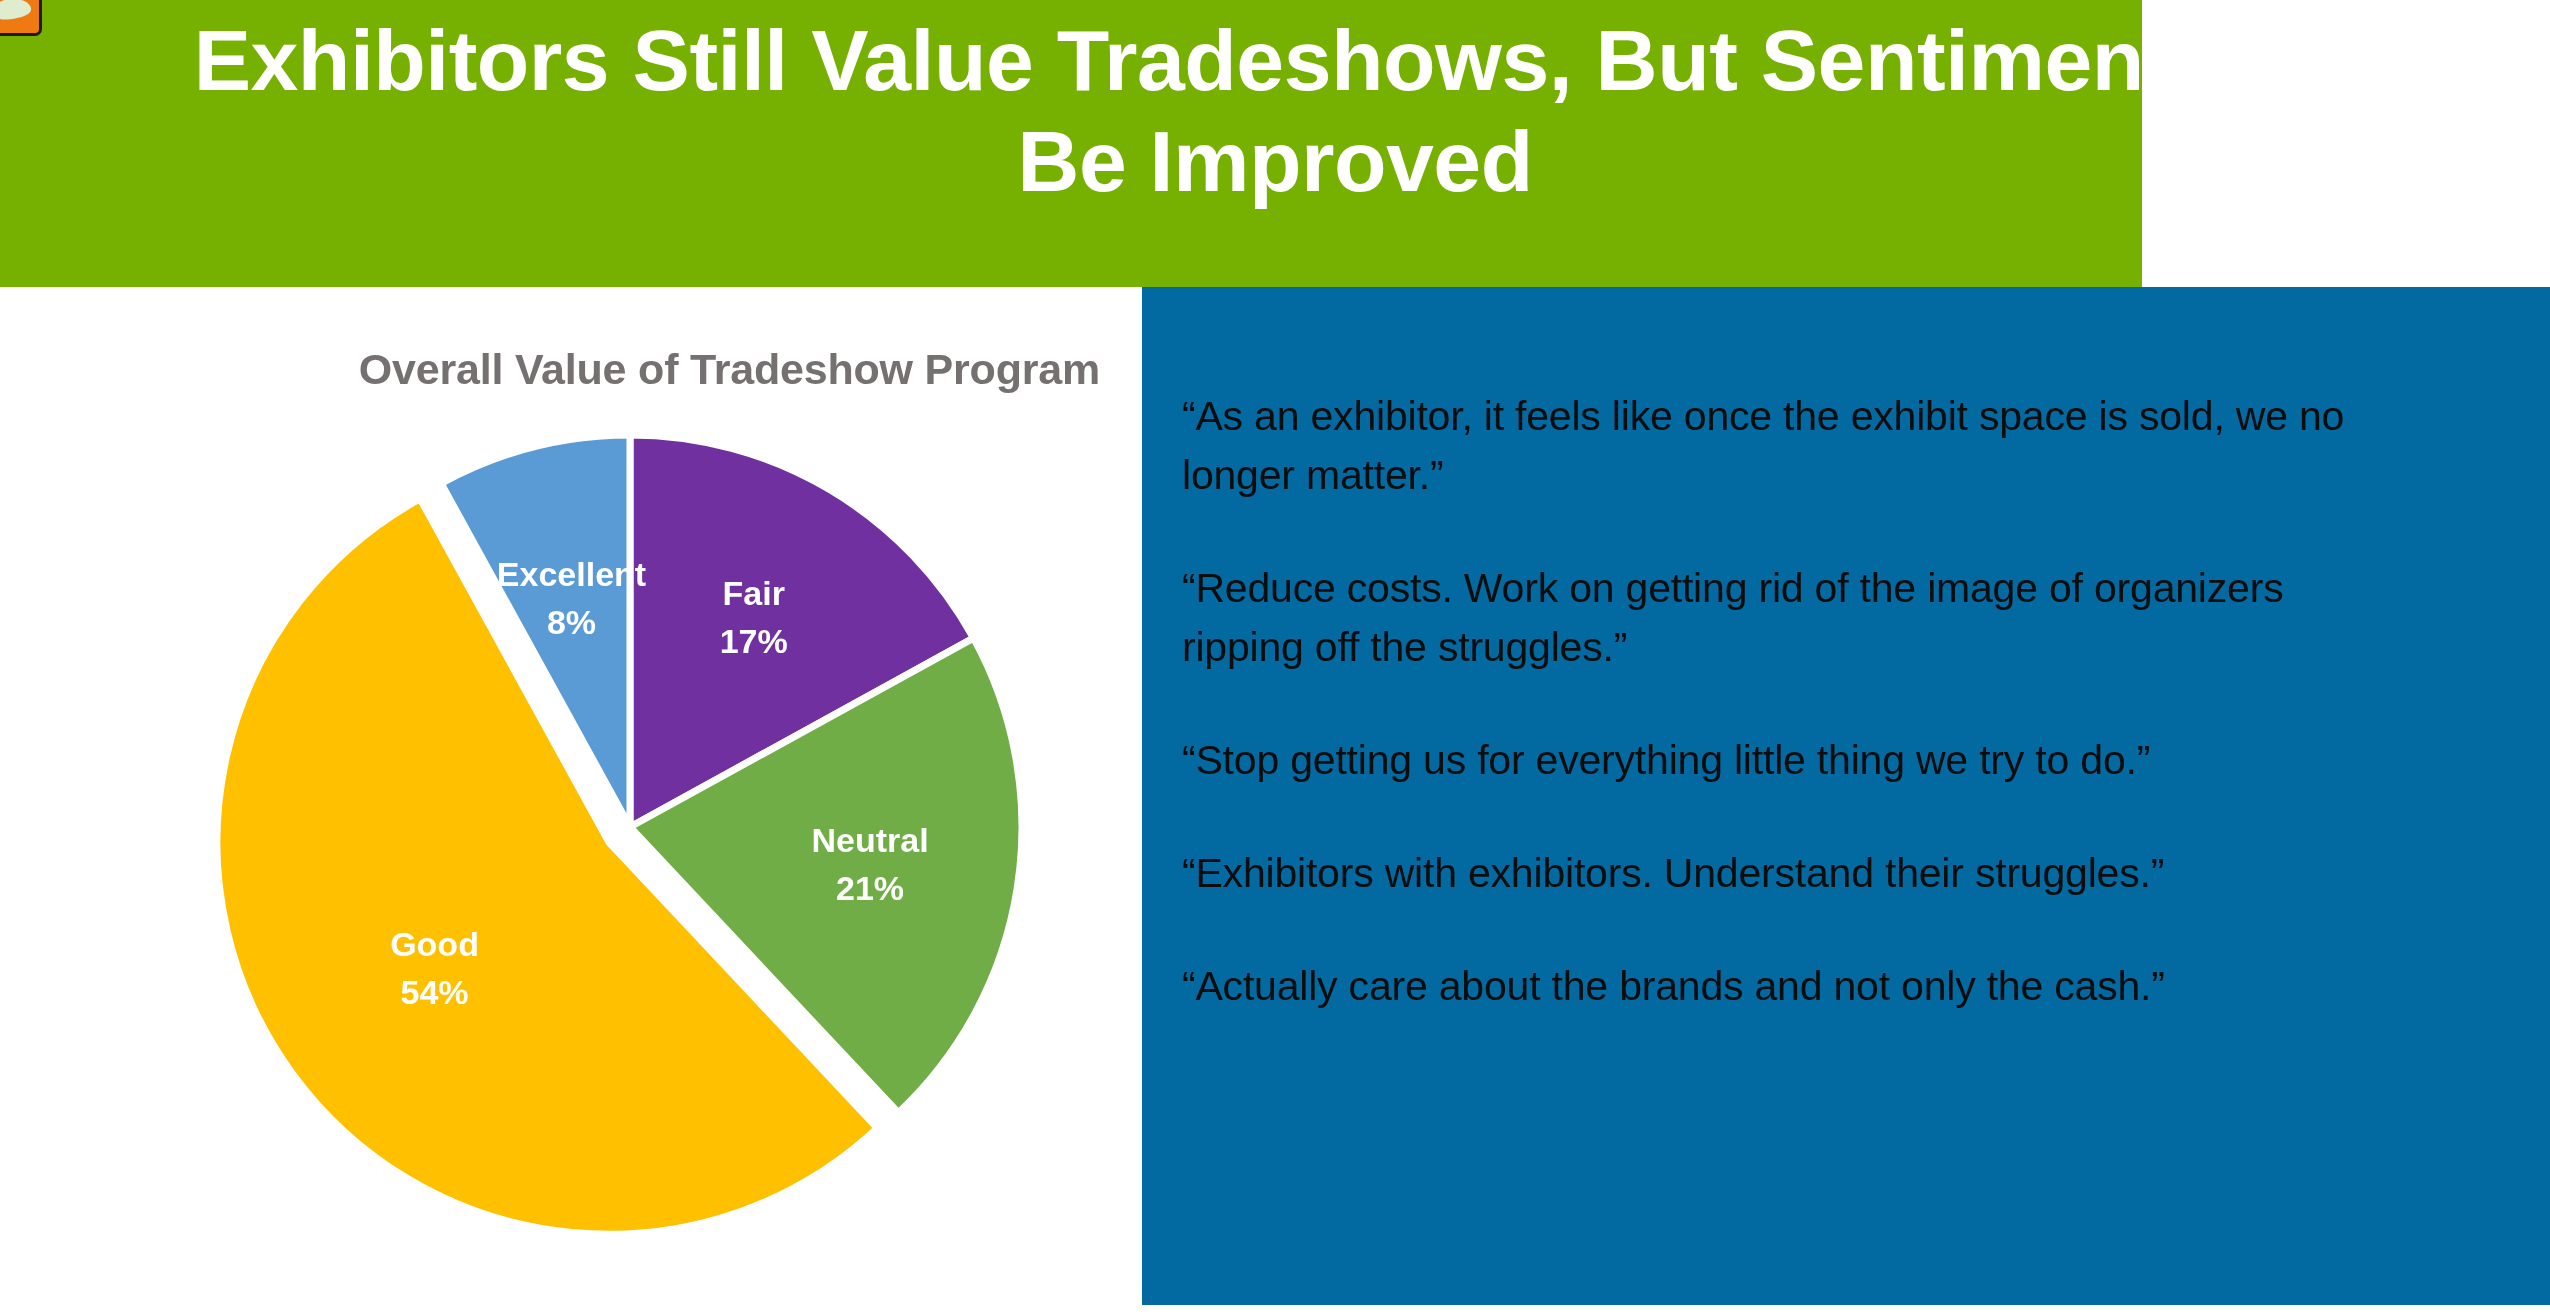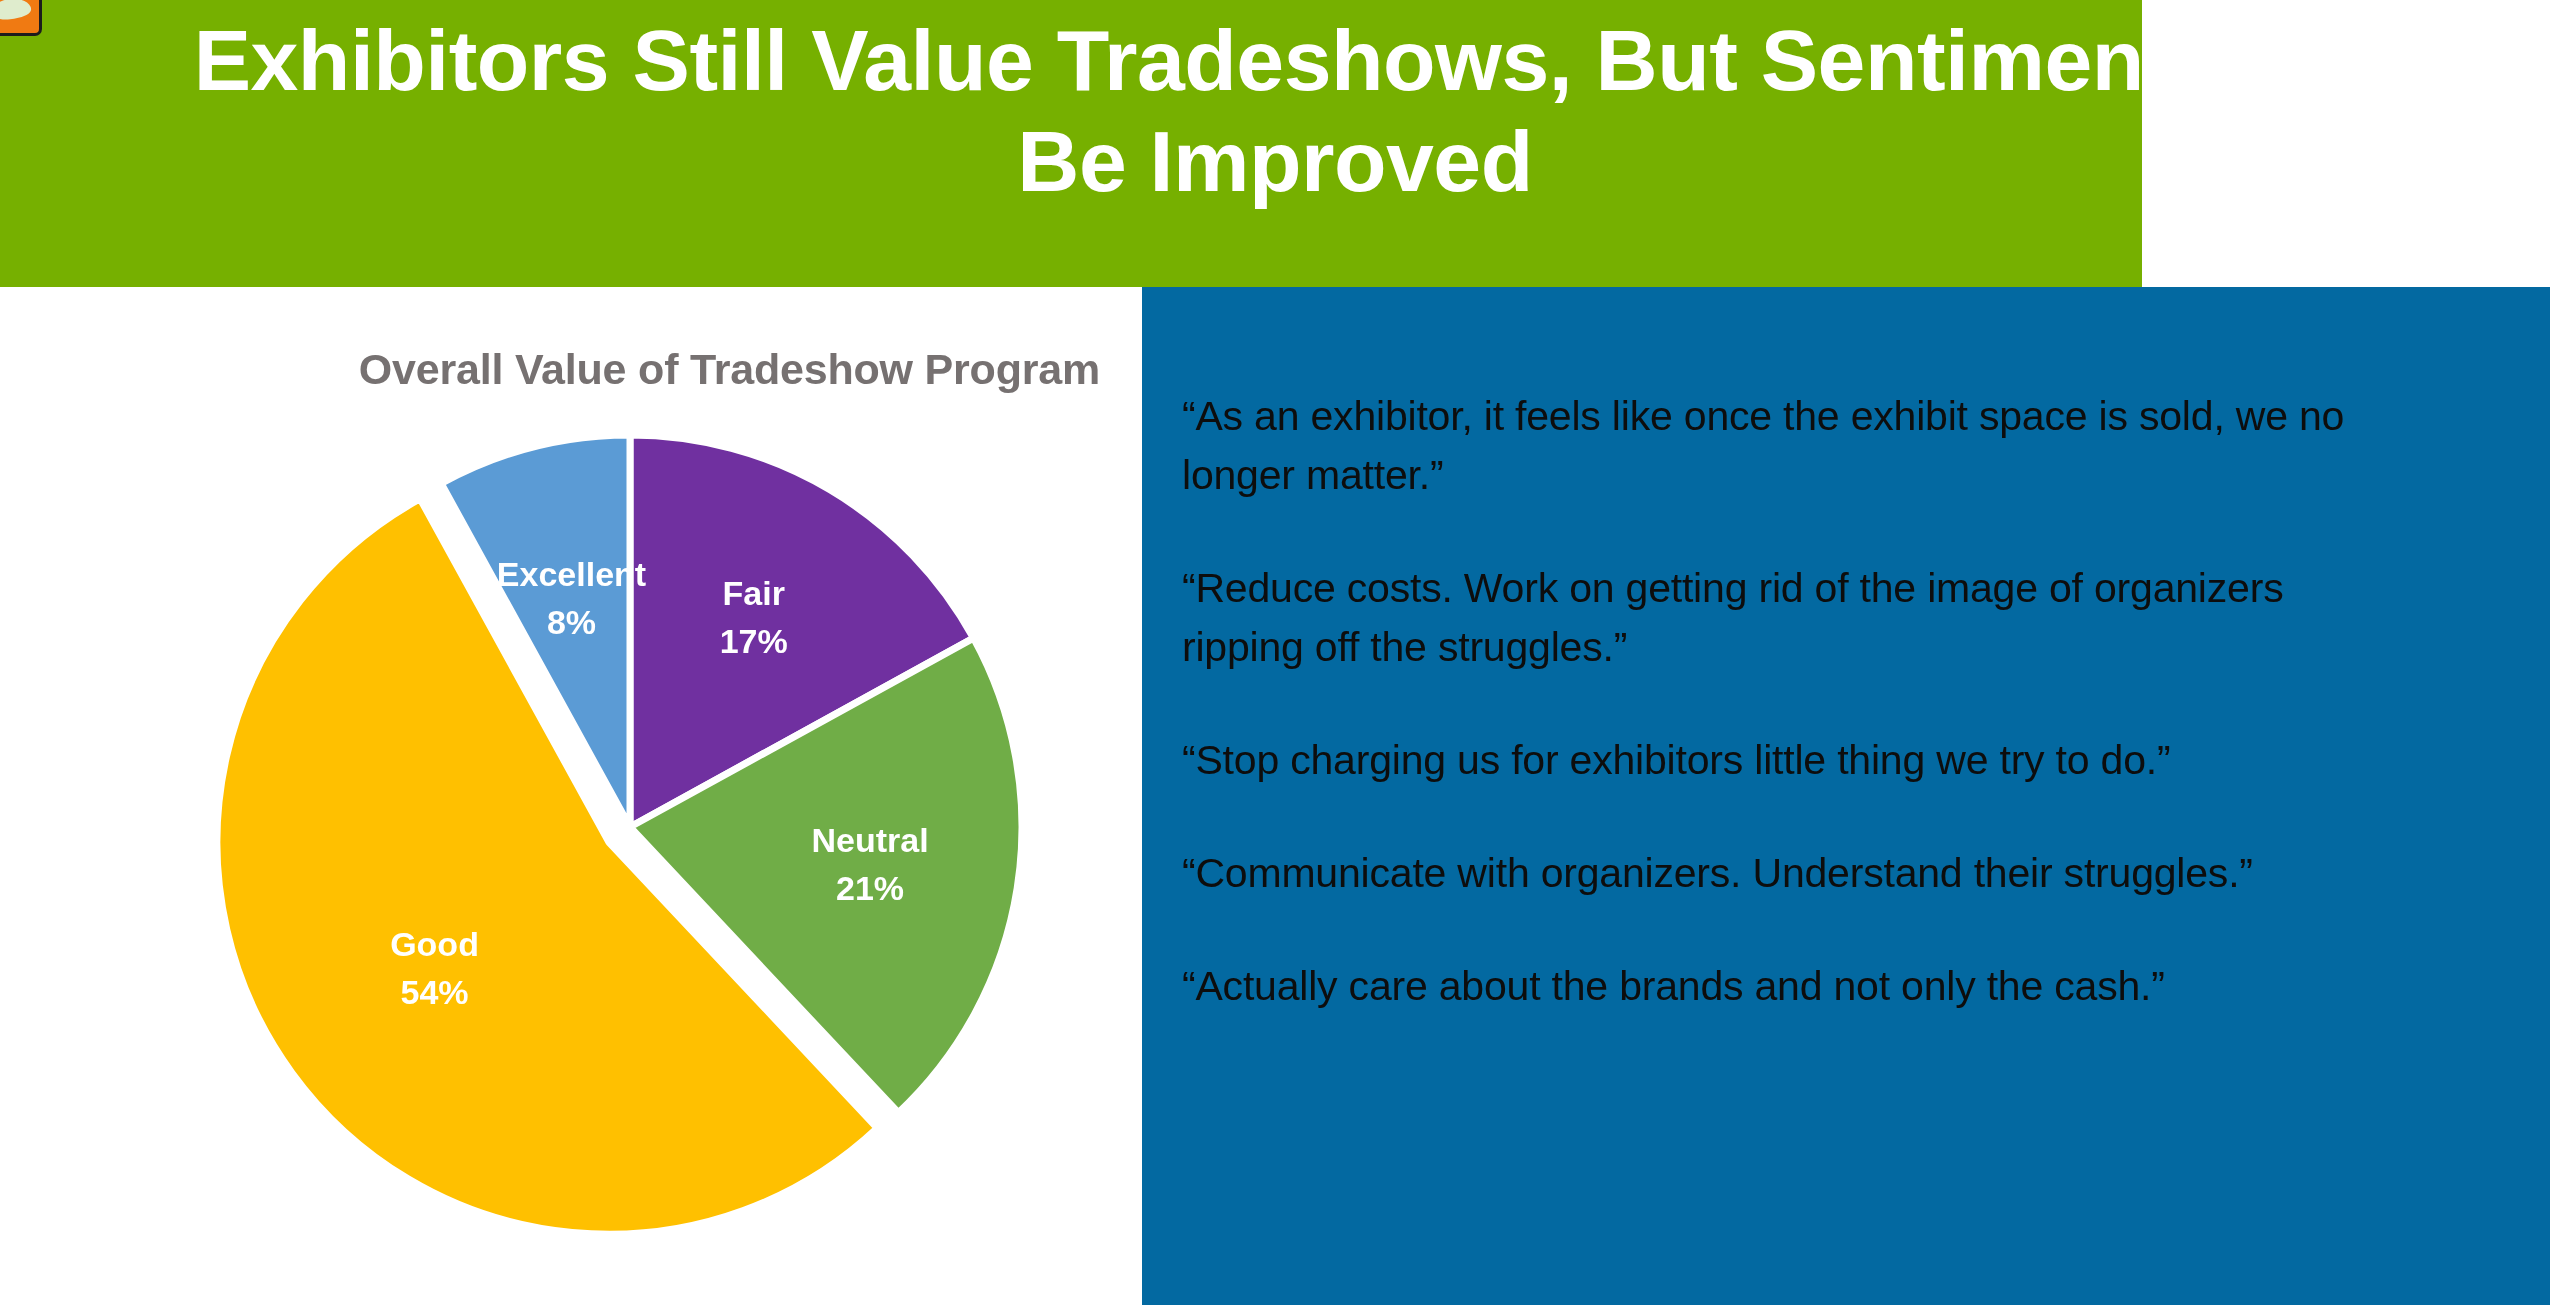--- a/index.html
+++ b/index.html
@@ -167,18 +167,18 @@
             <text class="slice-label" x="371.508138538826" y="150.189240502546" fill="#ffffff">Excellent</text>
             <text class="slice-label" x="371.508138538826" y="198.189240502546" fill="#ffffff">8%</text>
           </g>
       </svg>
     </div>
   </div>
 
   <div id="quotes-panel">
     <p class="quote">“As an exhibitor, it feels like once the exhibit space is sold, we no longer matter.”</p>
     <p class="quote">“Reduce costs. Work on getting rid of the image of organizers ripping off the struggles.”</p>
-    <p class="quote">“Stop charging us for exhibitors little thing we try to do.”</p>
-    <p class="quote">“Communicate with organizers. Understand their struggles.”</p>
+    <p class="quote">“Stop getting us for everything little thing we try to do.”</p>
+    <p class="quote">“Exhibitors with exhibitors. Understand their struggles.”</p>
     <p class="quote">“Actually care about the brands and not only the cash.”</p>
   </div>
 
 </div>
 
 </body></html>

